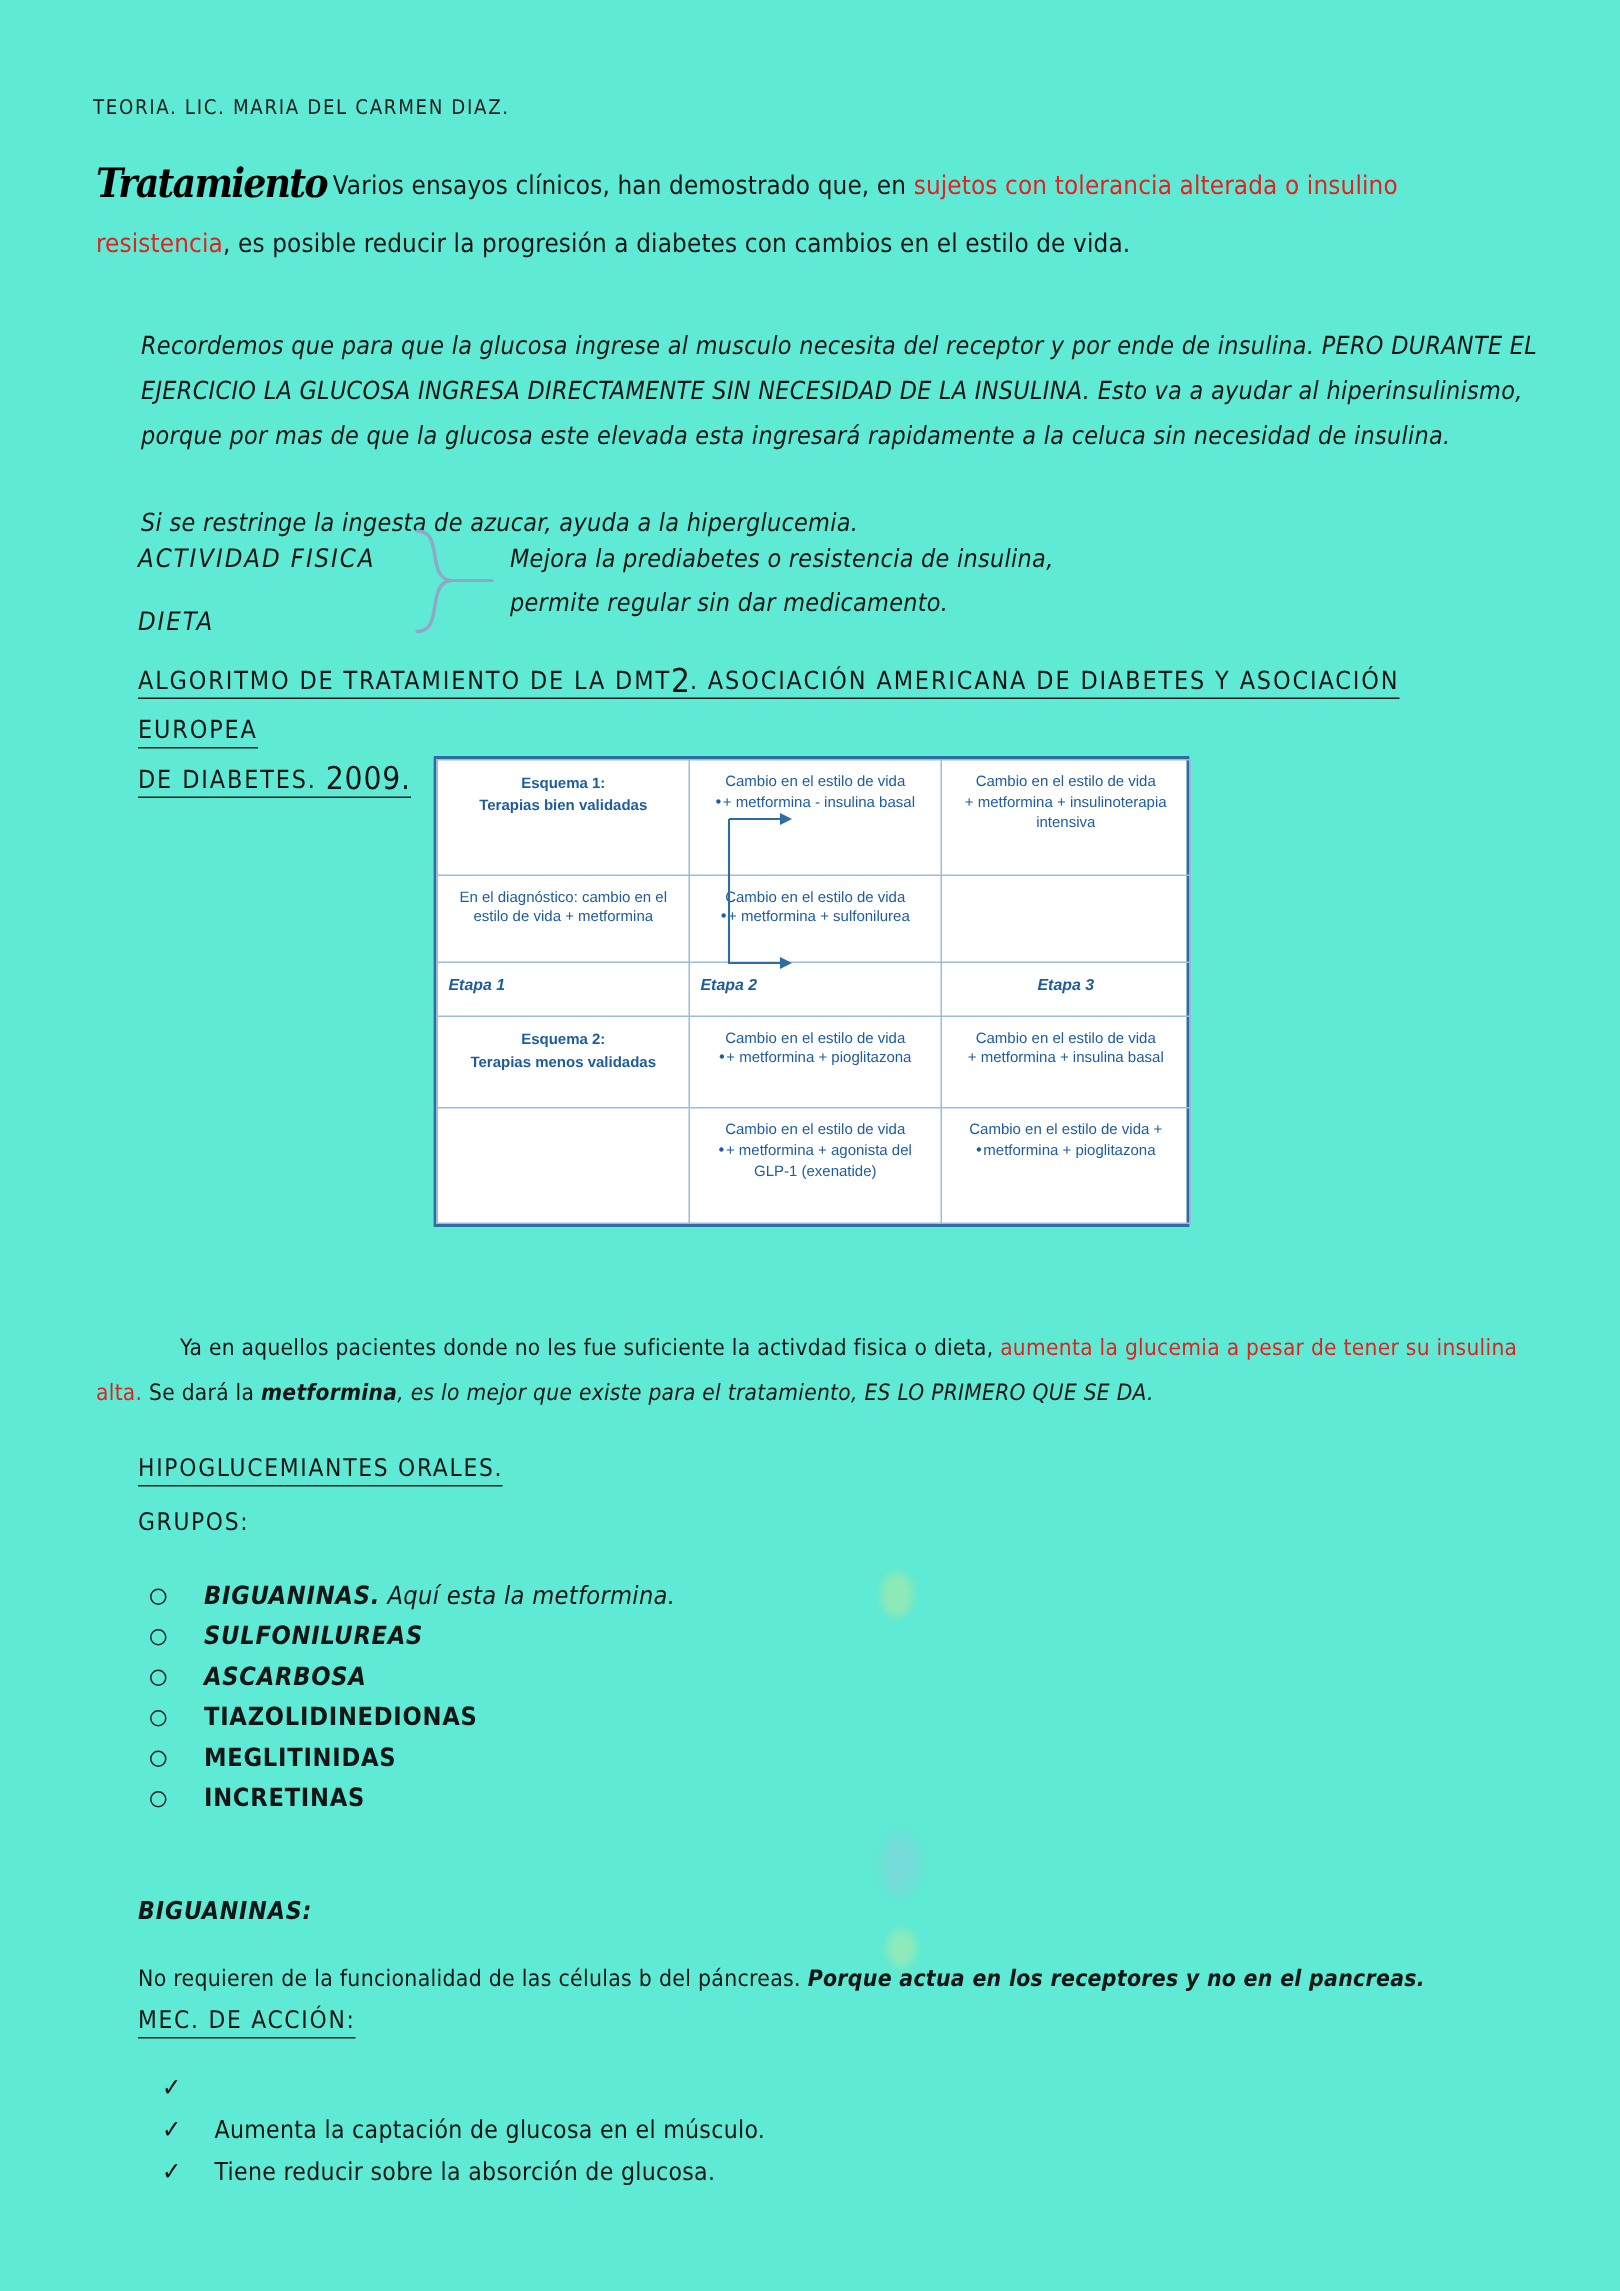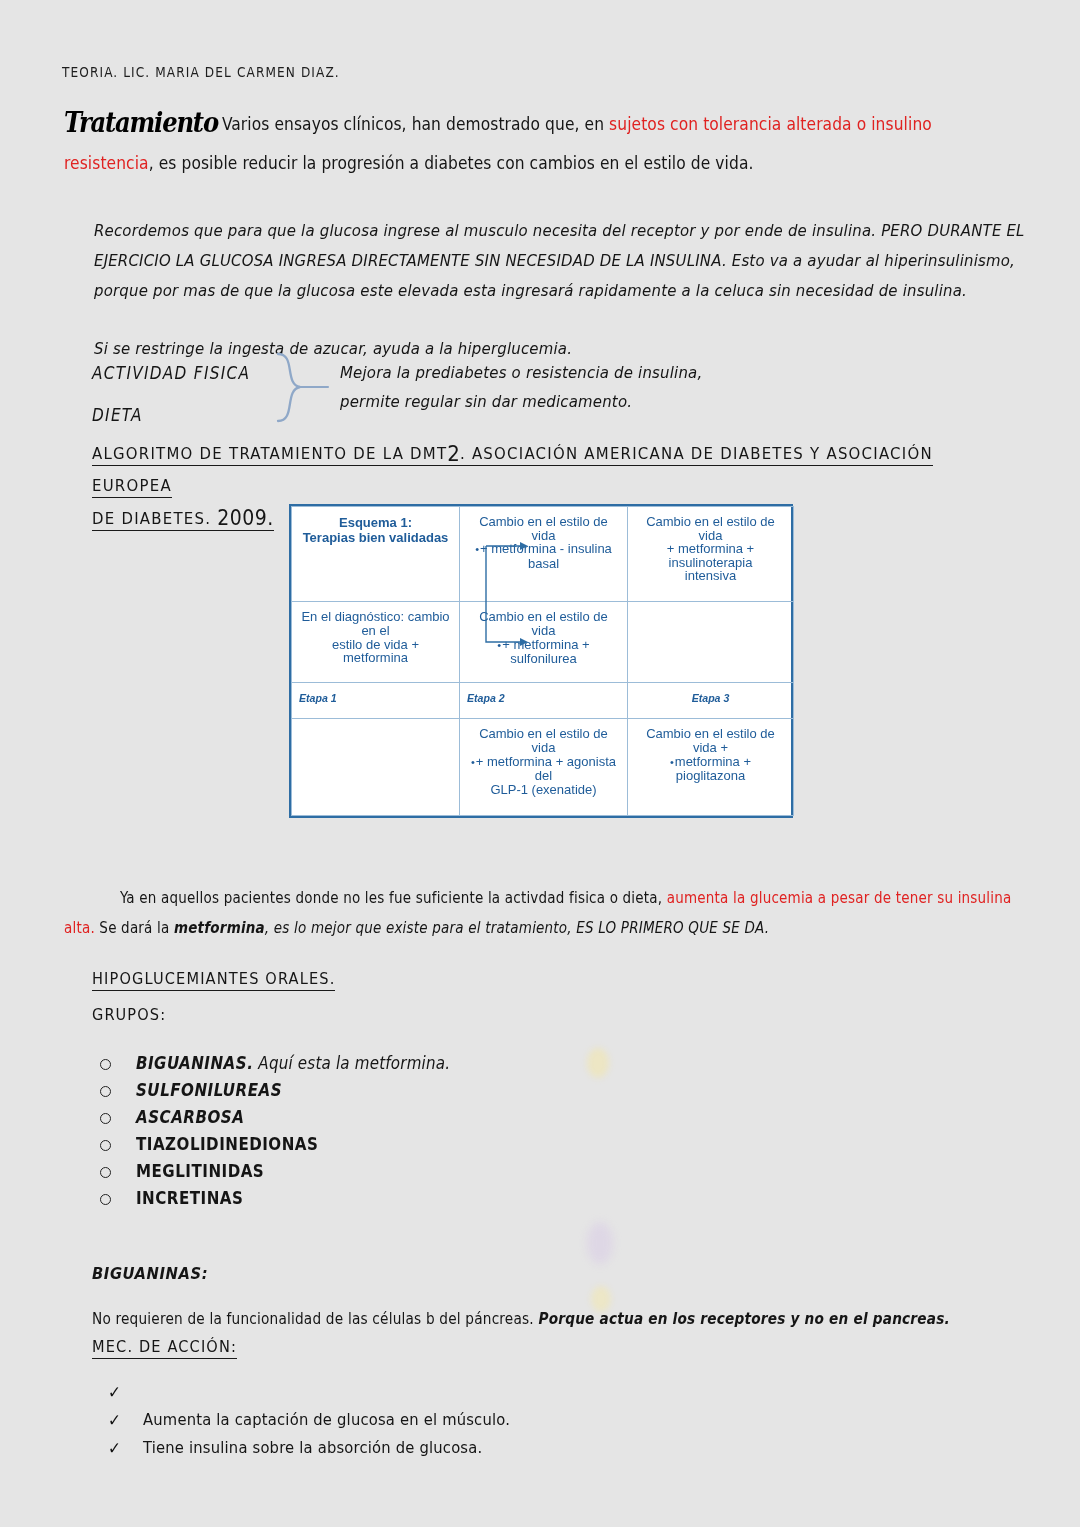--- a/index.html
+++ b/index.html
@@ -13,21 +13,21 @@
     position: relative;
     font-family: "DejaVu Sans", sans-serif;
     color: #151515;
     overflow: hidden;
   }
 
   .page {
     position: relative;
     width: 1080px;
     height: 1527px;
-    background: #e5e5e5;
+    background: #5eead4;
     box-sizing: border-box;
   }
 
   
   .hand {
     font-family: "DejaVu Sans", sans-serif;
     font-stretch: condensed;
     letter-spacing: .2px;
   }
   .hand-i  { font-style: italic; }
@@ -162,21 +162,21 @@
     width: 100%;
     height: 100%;
     border-collapse: collapse;
     table-layout: fixed;
     font-family: "Liberation Sans", sans-serif;
   }
   .algo-table td {
     border: 1px solid #9cbcd8;
     vertical-align: top;
     padding: 8px 7px 6px 7px;
-    font-size: 13px;
+    font-size: 10px;
     line-height: 13.6px;
     color: #1f5c99;
     text-align: center;
     box-sizing: border-box;
   }
   .algo-table td.c1 { width: 168px; }
   .algo-table td.c2 { width: 168px; }
   .algo-table td.c3 { width: 166px; }
   .cell-black { color: #111; font-weight: 700; text-align: left; }
   .cell-black div { line-height: 15px; }
@@ -399,20 +399,34 @@
           </td>
           <td class="c3"></td>
         </tr>
 
         <tr class="etapa-row">
           <td class="c1">Etapa 1</td>
           <td class="c2">Etapa 2</td>
           <td class="c3">Etapa 3</td>
         </tr>
 
+        <tr>
+          <td class="c1 cell-black">
+            <div>Esquema 2:</div>
+            <div>Terapias menos validadas</div>
+          </td>
+          <td class="c2">
+            <div>Cambio en el estilo de vida</div>
+            <div class="dotline">+ metformina + pioglitazona</div>
+          </td>
+          <td class="c3">
+            <div>Cambio en el estilo de vida</div>
+            <div>+ metformina + insulina basal</div>
+          </td>
+        </tr>
 
         <tr>
           <td class="c1"></td>
           <td class="c2">
             <div>Cambio en el estilo de vida</div>
             <div class="dotline">+ metformina + agonista del</div>
             <div>GLP-1 (exenatide)</div>
           </td>
           <td class="c3">
             <div>Cambio en el estilo de vida +</div>
@@ -455,16 +469,16 @@
     <span>No requieren de la funcionalidad de las células b del páncreas. </span><span class="hand-i hand-b" style="font-weight:600">Porque actua en los receptores y no en el pancreas.</span>
   </div>
 
   <div class="mini-head hand" id="head-mec">
     <span class="ul-line">MEC. DE ACCIÓN:</span>
   </div>
 
   <ul class="check-list hand">
     <li><span class="chk">✓</span></li>
     <li><span class="chk">✓</span><span>Aumenta la captación de glucosa en el músculo.</span></li>
-    <li><span class="chk">✓</span><span>Tiene insulina sobre la absorción de glucosa.</span></li>
+    <li><span class="chk">✓</span><span>Tiene reducir sobre la absorción de glucosa.</span></li>
   </ul>
 
 </div>
 
 </body></html>

